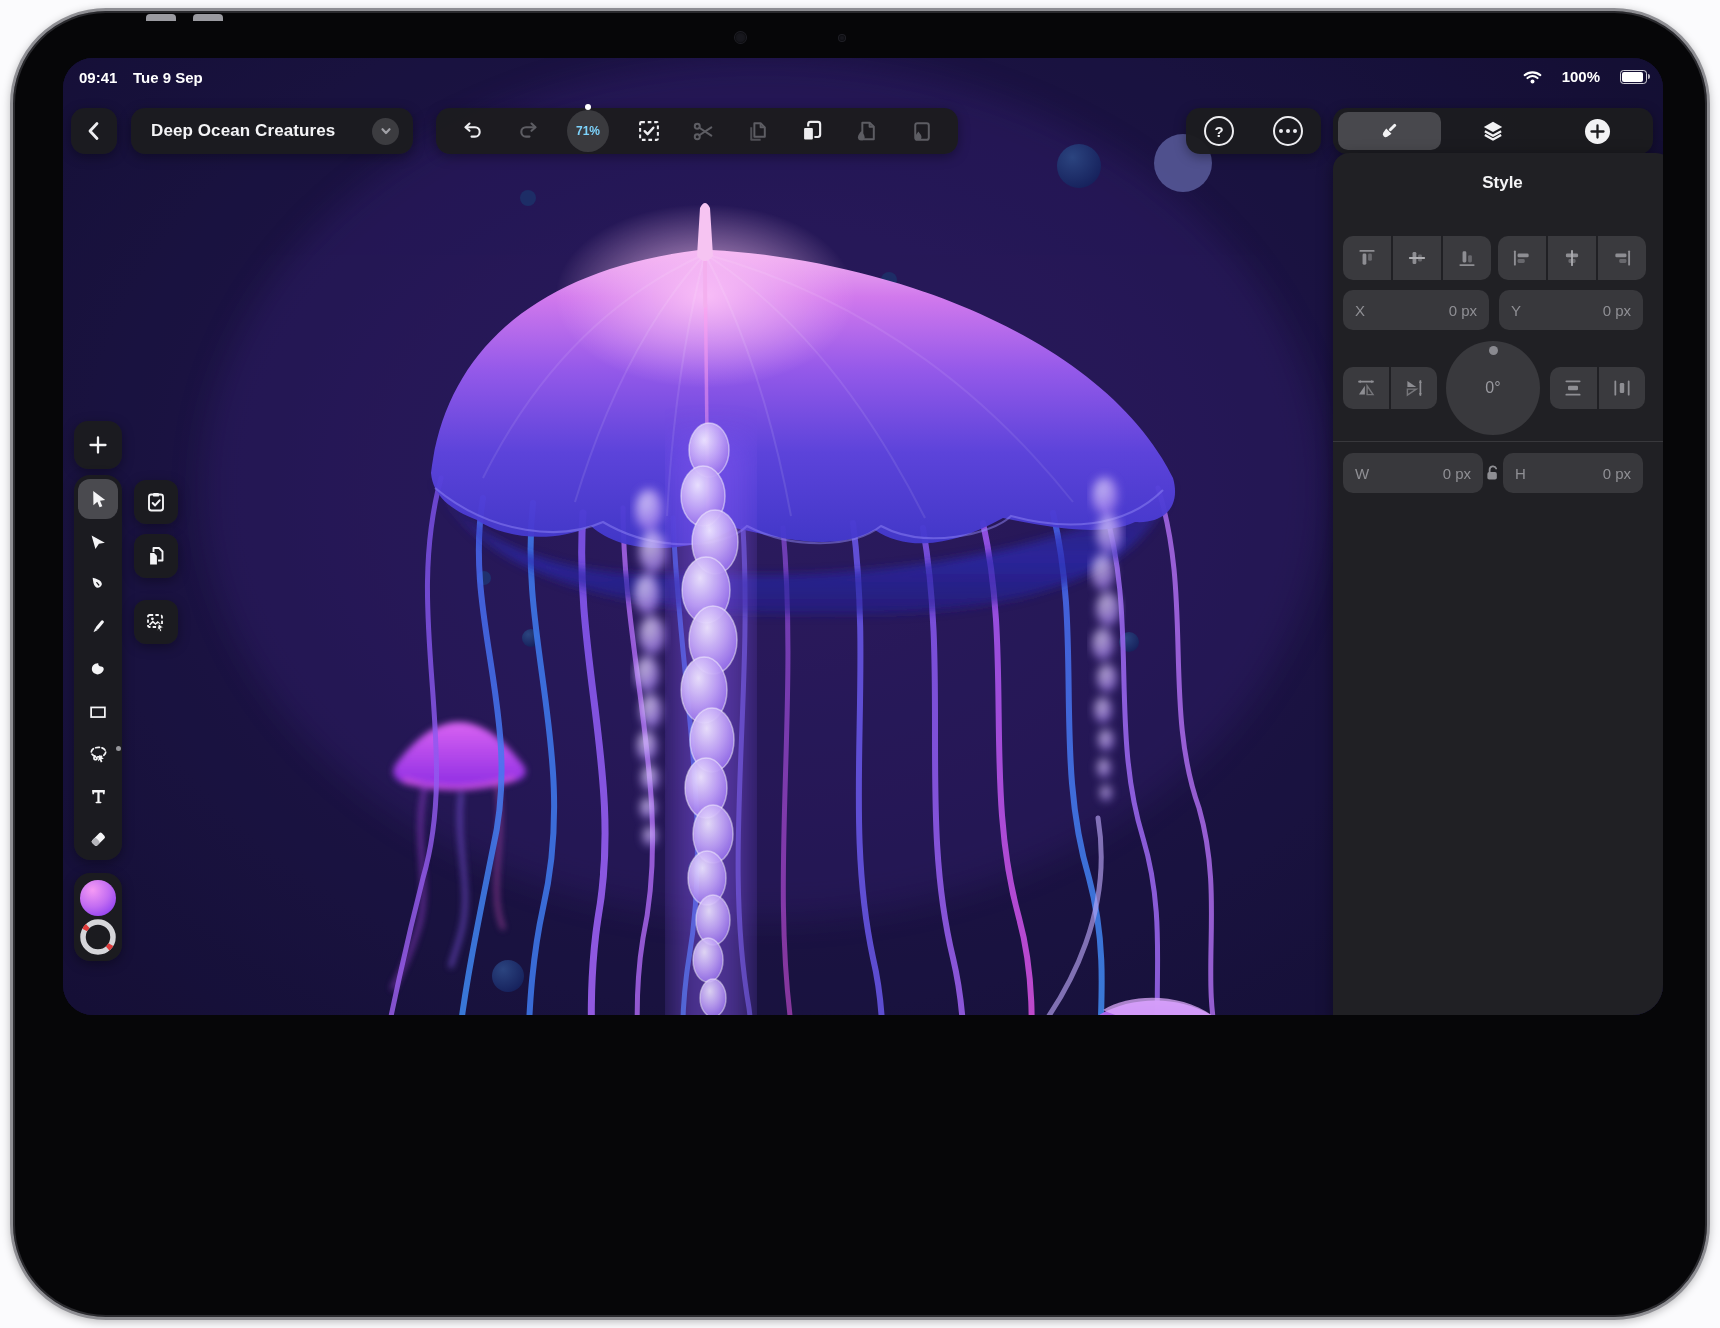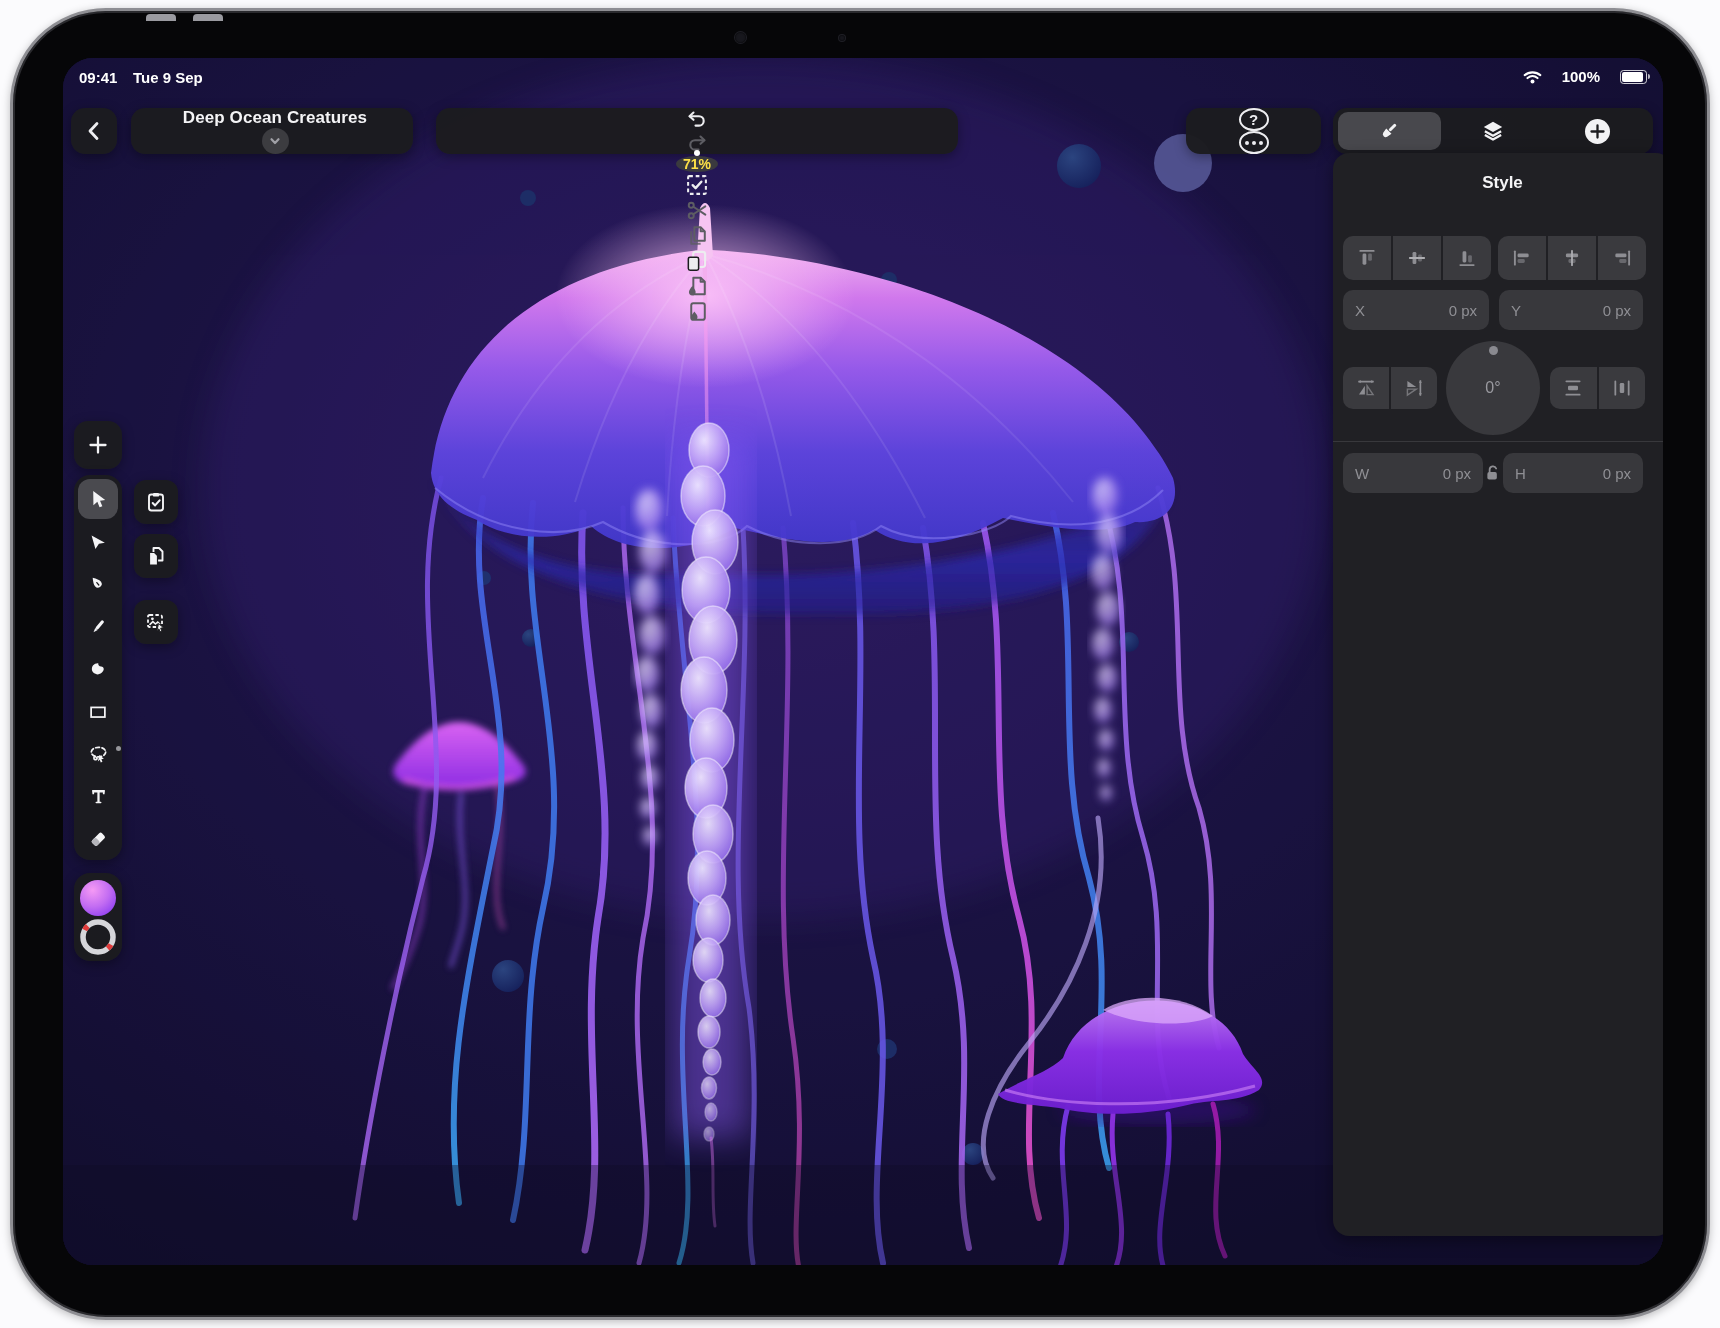--- a/index.html
+++ b/index.html
@@ -5,45 +5,45 @@
   html,body{margin:0;padding:0;width:1720px;height:1328px;overflow:hidden;background:#fbfbfd;
     font-family:"Liberation Sans","DejaVu Sans",sans-serif;-webkit-font-smoothing:antialiased;}
   .device{position:absolute;left:10px;top:8px;width:1700px;height:1312px;background:#060608;
     border-radius:96px;border:3px solid #8e8e93;box-sizing:border-box;
     box-shadow:inset 0 0 0 2px #2a2a2e, 0 2px 8px rgba(0,0,0,.25);}
   .bump{position:absolute;top:3px;width:30px;height:7px;border-radius:4px 4px 0 0;background:#9a9aa0;}
   .bump.b1{left:133px}.bump.b2{left:180px}
   .camera{position:absolute;border-radius:50%;background:#17171d;box-shadow:inset 0 0 2px #000,0 0 0 1px #1f1f26;}
   .cam1{left:722px;top:21px;width:11px;height:11px}
   .cam2{left:826px;top:24px;width:6px;height:6px}
-  .screen{position:absolute;left:50px;top:47px;width:1600px;height:1207px;border-radius:30px;
+  .screen{position:absolute;left:50px;top:47px;width:1600px;height:957px;border-radius:30px;
     overflow:hidden;background:#171238;}
   .canvas{position:absolute;left:0;top:0;}
 
   
   .statusbar{position:absolute;left:0;top:0;width:100%;height:36px;color:#fff;font-size:15px;}
   .sb-time{position:absolute;left:16px;top:11px;font-weight:700;}
   .sb-date{position:absolute;left:70px;top:11px;font-weight:600;}
   .sb-right{position:absolute;right:16px;top:10px;display:flex;align-items:center;gap:20px;}
   .sb-batt-label{font-weight:600;}
   .battery{position:relative;width:25px;height:12px;border:1px solid rgba(255,255,255,.8);border-radius:3.5px;}
   .battery .fill{position:absolute;left:1px;top:1px;bottom:1px;width:21px;background:#fff;border-radius:2px;}
   .battery .nub{position:absolute;right:-4px;top:3px;width:2.5px;height:5px;background:rgba(255,255,255,.7);border-radius:0 2px 2px 0;}
 
   
-  .island{position:absolute;background:rgba(28,28,31,.97);border-radius:14px;box-shadow:0 3px 12px rgba(0,0,0,.35);flex-direction:column;}
+  .island{position:absolute;background:rgba(28,28,31,.97);border-radius:14px;box-shadow:0 3px 12px rgba(0,0,0,.35);}
   .row-y{top:50px;height:46px;}
   .back-island{left:8px;width:46px;display:flex;align-items:center;justify-content:center;}
   .title-island{left:68px;width:282px;display:flex;align-items:center;justify-content:space-between;padding:0 14px 0 20px;box-sizing:border-box;}
   .doc-title{color:#f4f4f6;font-size:17px;font-weight:700;letter-spacing:.1px;}
   .chev-circle{width:27px;height:27px;border-radius:50%;background:#3c3c40;display:flex;align-items:center;justify-content:center;}
   .main-toolbar{left:373px;width:522px;display:flex;align-items:center;justify-content:space-between;padding:0 22px;box-sizing:border-box;}
   .tb-btn{width:30px;height:30px;display:flex;align-items:center;justify-content:center;}
   .zoom-btn{position:relative;width:42px;height:42px;border-radius:50%;background:#3a3a3e;display:flex;align-items:center;justify-content:center;
-    color:#fde047;font-size:14px;font-weight:600;}
+    color:#7dd3fc;font-size:12px;font-weight:600;}
   .zoom-dot{position:absolute;top:-6px;left:50%;margin-left:-3px;width:6px;height:6px;border-radius:50%;background:#fff;}
   .white{color:#ededf0}.dim{color:#5d5d63}
   .help-island{left:1123px;width:135px;display:flex;align-items:center;justify-content:space-between;padding:0 18px;box-sizing:border-box;}
   .circ-btn{width:30px;height:30px;border-radius:50%;border:2px solid #ededf0;display:flex;align-items:center;justify-content:center;
     color:#ededf0;font-size:15px;font-weight:700;box-sizing:border-box;}
   .dots{display:flex;gap:3px;}.dots i{width:4px;height:4px;border-radius:50%;background:#ededf0;}
 
   .tabbar{left:1270px;width:320px;}
   .tab-sel{position:absolute;left:5px;top:4px;width:103px;height:38px;background:#48484d;border-radius:10px;}
   .tab-ic{position:absolute;top:0;height:46px;width:60px;display:flex;align-items:center;justify-content:center;}

